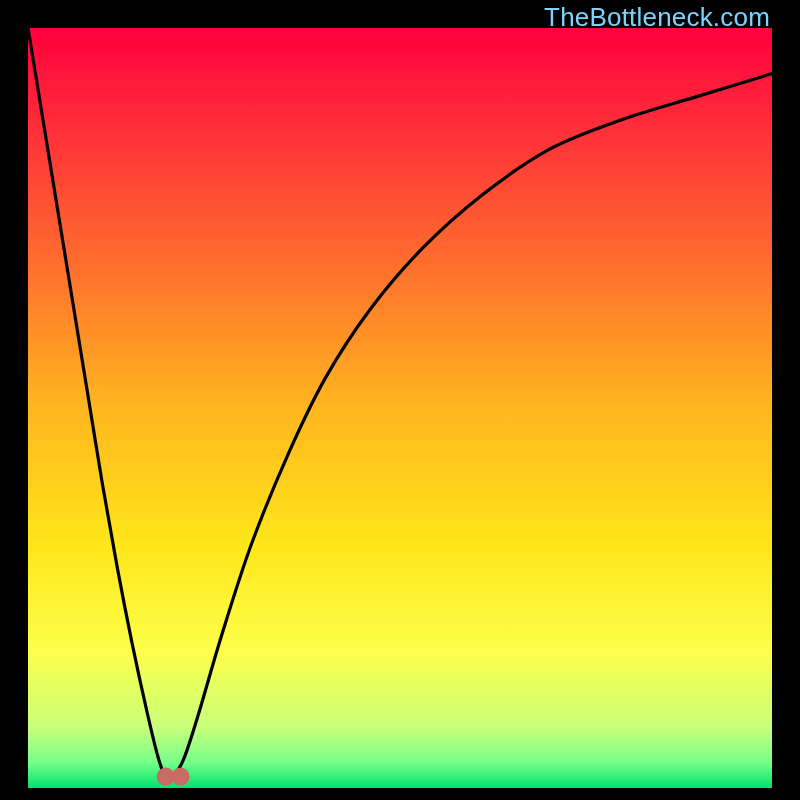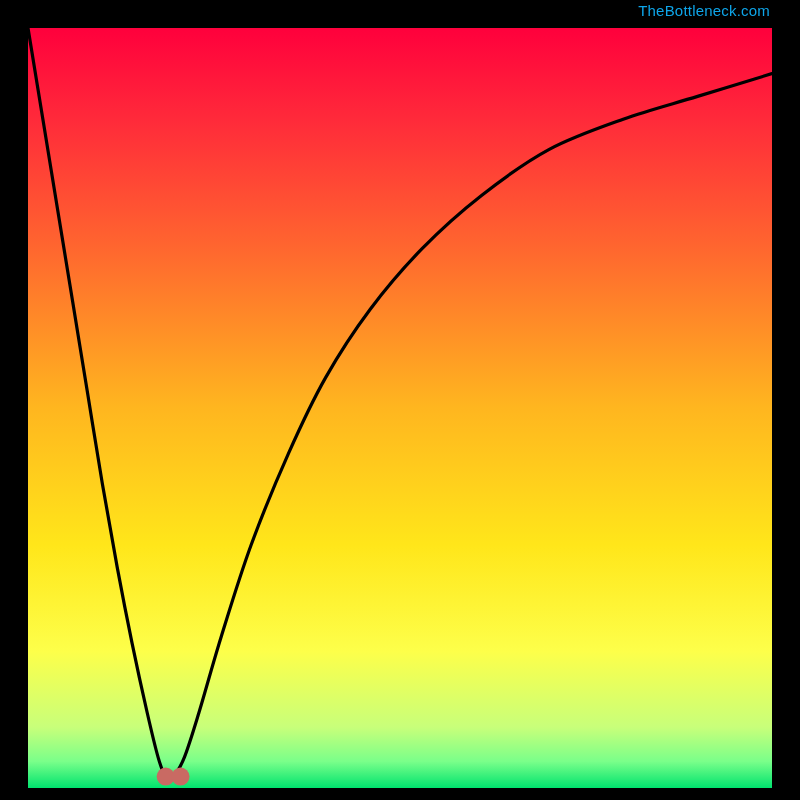--- a/index.html
+++ b/index.html
@@ -20,23 +20,23 @@
     box-sizing: border-box;
     border-top: 28px solid #000;
     border-right: 28px solid #000;
     border-bottom: 12px solid #000;
     border-left: 28px solid #000;
   }
   .watermark {
     position: absolute;
     top: 2px;
     right: 30px;
-    font-size: 15px;
+    font-size: 26px;
     font-weight: 500;
-    color: #0ea5e9;
+    color: #7dd3fc;
     letter-spacing: 0.2px;
     font-family: Arial, Helvetica, sans-serif;
   }
   .plot {
     position: absolute;
     left: 28px;
     top: 28px;
     width: 744px;
     height: 760px;
   }

